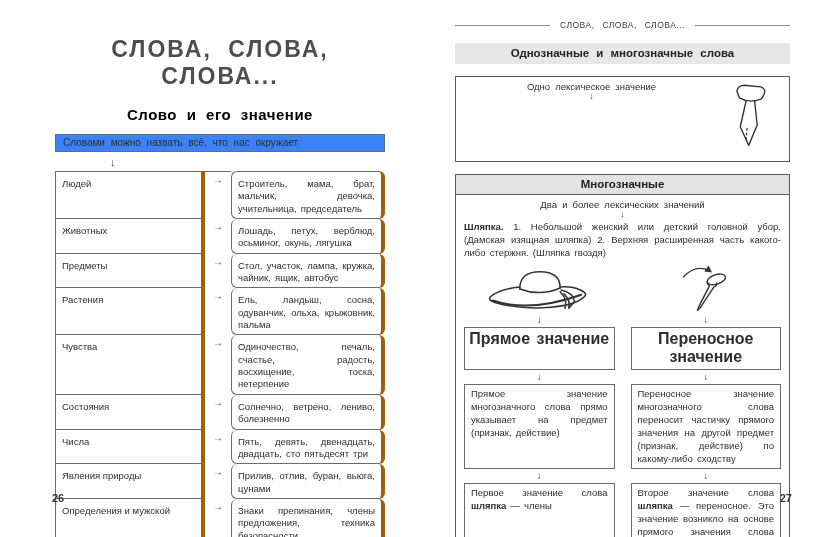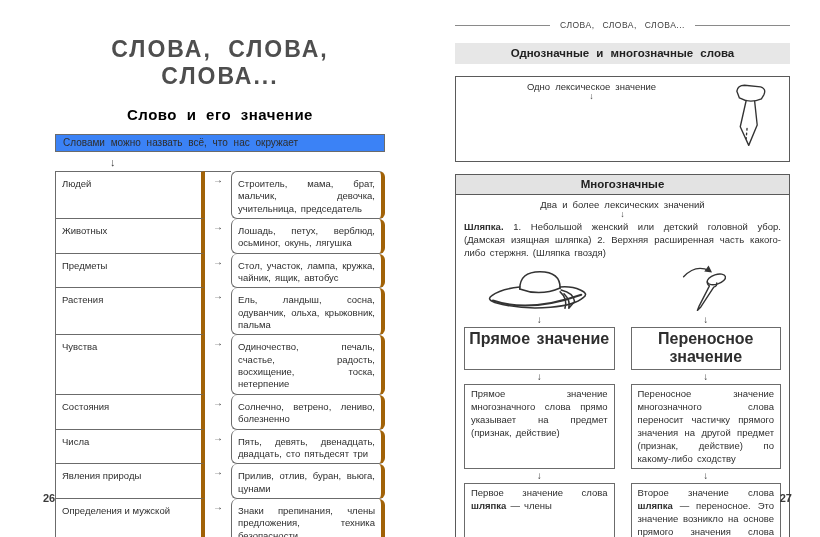--- a/index.html
+++ b/index.html
@@ -21,21 +21,21 @@
   .arr-under-intro { margin: 0 0 0 55px; }
   .cat-table { display: grid; grid-template-columns: 150px 26px 1fr; margin-top: 1px; }
   .cell-cat, .cell-ex { border-left: 1px solid #6b6b6b; border-right: 4px solid #a16207;
                         border-bottom: 1px solid #6b6b6b; padding: 6px 6px 3px; font-size: 9.5px; }
   .r0 { border-top: 1px solid #6b6b6b; }
   .cell-ex { text-align: justify; word-spacing: 1.5px; line-height: 1.3; border-radius: 6px; }
   .cell-arrow { text-align: center; font-size: 10px; color: #3c3c3c; padding-top: 2px; }
   .arr-above-lex { margin: 1px 0 0 62px; }
   .lex-box { margin-top: 1px; padding: 2px 7px 3px; font-size: 10px; word-spacing: 2.5px; }
   .page-num { position: absolute; bottom: 33px; font-weight: bold; font-size: 11px; color: #3a3a3a; }
-  .pn-left { left: 43px; } .pn-right { right: 28px; }
+  .pn-left { left: 52px; } .pn-right { right: 28px; }
 
   
   .running-head { display: flex; align-items: center; gap: 10px; }
   .running-head .rule { flex: 1; height: 1px; background: #8a8a8a; }
   .running-head .rh-text { font-size: 8.5px; letter-spacing: .5px; word-spacing: 5px; color: #3d3d3d; }
   .banner { margin-top: 13px; background: #e7e7e7; text-align: center; font-weight: bold;
             font-size: 11.5px; word-spacing: 4px; padding: 4px 0 5px; color: #222; }
   .section { border: 1.5px solid #5a5a5a; margin-top: 12px; }
   .section-header { background: #e3e3e3; border-bottom: 1.5px solid #5a5a5a; text-align: center;
                     font-weight: bold; font-size: 11.5px; padding: 3px 0 4px; color: #222; }

